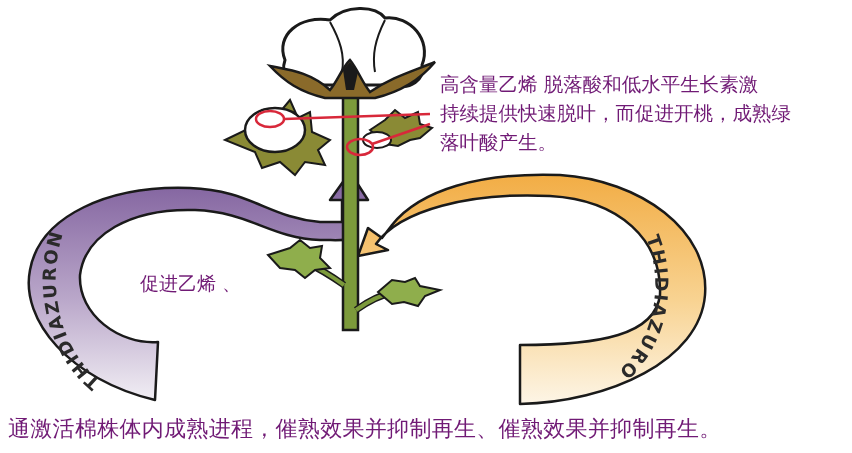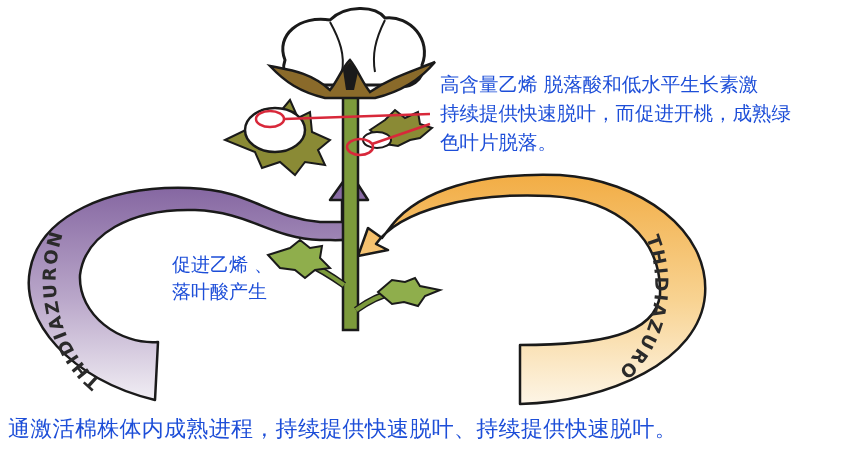--- a/index.html
+++ b/index.html
@@ -1,21 +1,21 @@
 <!DOCTYPE html>
 <html><head>
   <meta charset="utf-8">
   <style>
     html, body { margin: 0; padding: 0; background: #ffffff; }
     body { width: 852px; height: 453px; position: relative; overflow: hidden;
            font-family: "DejaVu Sans", "Liberation Sans", sans-serif; color: #1a1a1a; }
     #diagram { position: absolute; left: 0; top: 0; width: 852px; height: 453px; }
-    .label { position: absolute; font-size: 19px; line-height: 27px; color: #1d4ed8; white-space: nowrap; }
+    .label { position: absolute; font-size: 19px; line-height: 27px; color: #701a75; white-space: nowrap; }
     .top-note { left: 440px; top: 70px; font-size: 19.5px; line-height: 29px; }
-    .left-note { left: 140px; top: 251px; margin-left: 32px; }
+    .left-note { left: 140px; top: 270px; }
     .right-note { left: 474px; top: 258px; }
     .bottom-note { left: 8px; top: 414px; font-size: 22px; line-height: 30px; letter-spacing: 0.3px; }
     .ring-text { font-family: "DejaVu Sans", sans-serif; font-weight: bold; font-size: 18px; fill: #2a2a2a; letter-spacing: 2px; }
   </style>
 </head>
 <body>
 
 <svg id="diagram" viewBox="0 0 852 453" xmlns="http://www.w3.org/2000/svg">
   <defs>
     <linearGradient id="gPurple" x1="0" y1="0" x2="0" y2="1">
@@ -102,24 +102,23 @@
     <ellipse cx="270" cy="119" rx="14" ry="8" fill="none" stroke="#d8283a" stroke-width="2.5"></ellipse>
     <line x1="284" y1="119" x2="430" y2="114" stroke="#d8283a" stroke-width="2.5"></line>
     <ellipse cx="360" cy="147" rx="13" ry="8" fill="none" stroke="#d8283a" stroke-width="2.5"></ellipse>
     <line x1="372" y1="144" x2="430" y2="124" stroke="#d8283a" stroke-width="2.5"></line>
   </g>
 </svg>
 
 <div class="label top-note">
   <div>高含量乙烯 脱落酸和低水平生长素激</div>
   <div>持续提供快速脱叶，而促进开桃，成熟绿</div>
-  <div>色叶片脱落。</div>
+  <div>落叶酸产生。</div>
 </div>
 
 <div class="label left-note">
   <div>促进乙烯 、</div>
-  <div>落叶酸产生</div>
 </div>
 
 <div class="label right-note">
 </div>
 
-<div class="label bottom-note">通激活棉株体内成熟进程，持续提供快速脱叶、持续提供快速脱叶。</div>
+<div class="label bottom-note">通激活棉株体内成熟进程，催熟效果并抑制再生、催熟效果并抑制再生。</div>
 
 </body></html>

